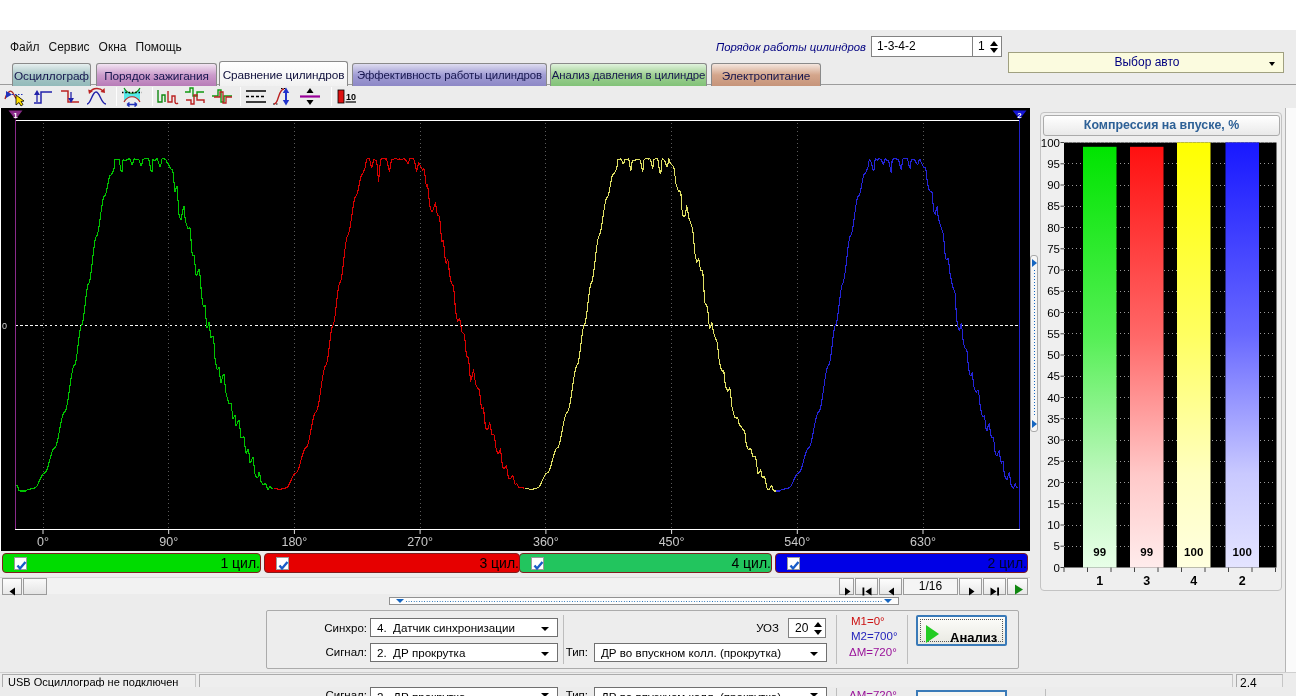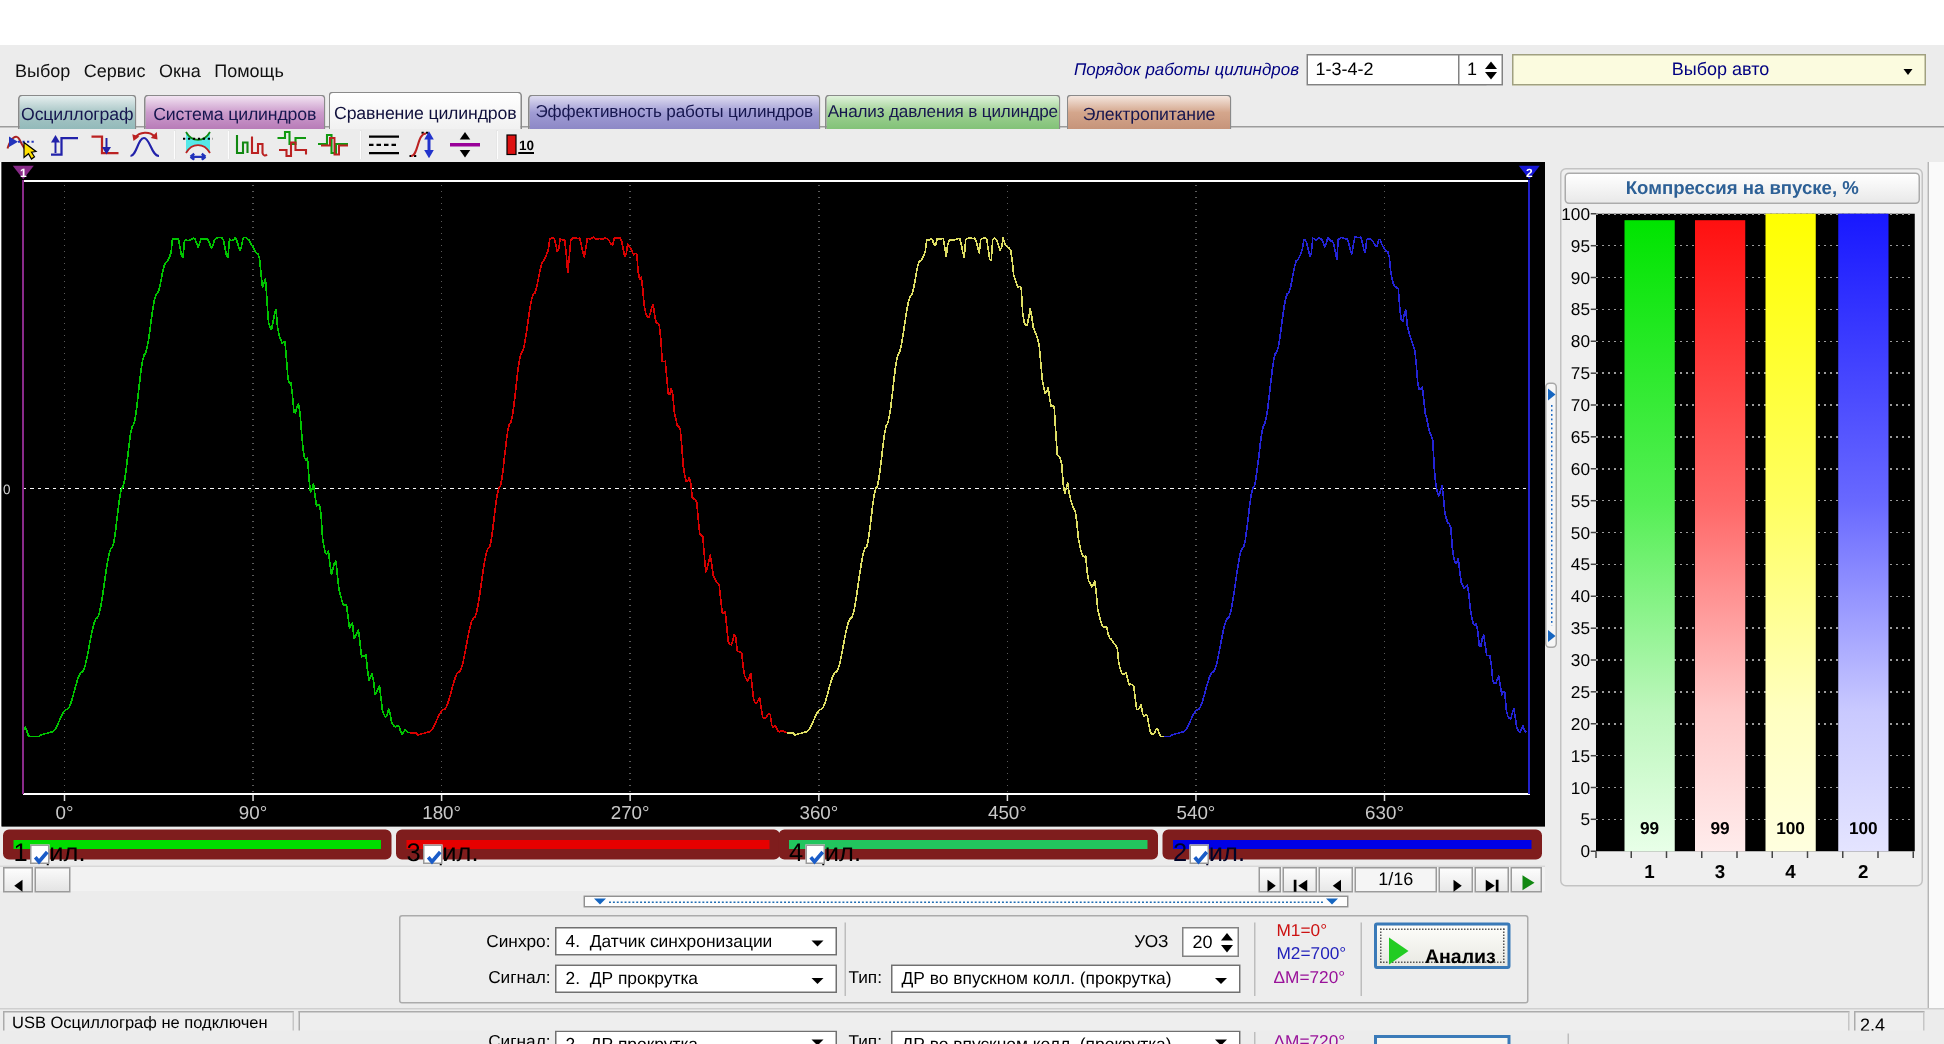--- a/index.html
+++ b/index.html
@@ -10,50 +10,50 @@
 .lbl-order { position:absolute; top:41px; left:680px; width:186px; font-size:11.3px; color:#000080; text-align:right; white-space:nowrap;font-style:italic; }
 .combo { position:absolute; background:#fff; border:1px solid #828282; font-size:12px; color:#000; }
 .combo .tx { position:absolute; left:5px; top:2px; white-space:nowrap; }
 .darr { position:absolute; width:0; height:0; border-left:4px solid transparent; border-right:4px solid transparent; border-top:4px solid #000; }
 .tabs { position:absolute; top:61px; left:0; width:1296px; height:24px; border-bottom:1px solid #9c9c9c; }
 .tab { position:absolute; top:2px; height:23px; white-space:nowrap; overflow:hidden; border:1px solid #8a8a8a; border-bottom:none; border-radius:3px 3px 0 0; font-size:11.8px; color:#16164e; text-align:center; padding-top:5px; letter-spacing:-0.1px; }
 .tab.active { top:0; height:25px; background:linear-gradient(#ffffff,#f1f1f1); color:#10103c; z-index:5; padding-top:6px; border-color:#8a8a8a; }
 .toolbar { position:absolute; top:86px; left:0; width:1296px; height:22px; background:#ececec; }
 .tbtn { position:absolute; top:0; width:26px; height:21px; }
 .tsep { position:absolute; top:1px; width:1px; height:19px; background:#b2b2b2; border-right:1px solid #fdfdfd; }
-.legend { position:absolute; height:20px; border:7px solid #7f1d1d; border-radius:4px; font-size:17px; color:#000; text-align:left; line-height:18px; }
+.legend { position:absolute; height:20px; border:1px solid #7f1d1d; border-radius:4px; font-size:14px; color:#000; text-align:right; line-height:18px; }
 .cbx { position:absolute; left:11px; top:3px; width:13px; height:13px; background:#fff; border:1px solid #9a9a9a; }
 .navbtn { position:absolute; height:17px; background:linear-gradient(#fdfdfd,#e8e8e8); border:1px solid #9b9b9b; }
 .scrow { position:absolute; top:548px; left:0; width:1030px; height:17px; background:#f2f2f2; border-top:1px solid #d8d8d8; }
 .ctl-label { position:absolute; font-size:11.5px; color:#000; white-space:nowrap; }
 .ddown { position:absolute; height:19px; background:#fff; border:1px solid #707070; font-size:11.6px; }
 .ddown .tx { position:absolute; left:6px; top:2px; white-space:nowrap; }
 .sb-panel { position:absolute; top:1px; height:15px; border:1px solid #c6c6c6; border-top-color:#ababab; border-left-color:#ababab; background:#eeeeee; font-size:11px; color:#000; }
 </style></head><body>
 <div class="app"></div>
 
-<div class="menu"><span>Выбор</span><span>Сервис</span><span>Окна</span><span>Помощь</span></div>
+<div class="menu"><span>Файл</span><span>Сервис</span><span>Окна</span><span>Помощь</span></div>
 <div class="lbl-order">Порядок работы цилиндров</div>
 <div class="combo" style="left:871px; top:36px; width:120px; height:21px;">
     <span class="tx">1-3-4-2</span>
     <span class="darr" style="right:7px; top:8px;"></span>
   </div>
 <div class="combo" style="left:972px; top:36px; width:30px; height:21px;">
     <span class="tx">1</span>
   <span class="abs" style="right:3px; top:4px; width:0; height:0; border-left:4px solid transparent; border-right:4px solid transparent; border-bottom:5px solid #000;"></span>
   <span class="abs" style="right:3px; top:11px; width:0; height:0; border-left:4px solid transparent; border-right:4px solid transparent; border-top:5px solid #000;"></span>
 </div>
-<div class="combo" style="left:1008px; top:36px; width:276px; height:21px; background:#fbfbdf; border-color:#a0a080;padding-left:42px;">
+<div class="combo" style="left:1008px; top:52px; width:276px; height:21px; background:#fbfbdf; border-color:#a0a080;padding-left:42px;">
     <span class="tx" style="left:0; width:276px; text-align:center; color:#000080;">Выбор авто</span>
     <span class="darr" style="right:8px; top:9px; border-left-width:3.5px; border-right-width:3.5px;"></span>
   </div>
 
 <div class="tabs">
  <div class="tab" style="left:12px; width:79px; background:linear-gradient(180deg,#e6efef 0%,#a8c6c6 50%,#93baba 100%);">Осциллограф</div>
- <div class="tab" style="left:96px; width:121px; background:linear-gradient(180deg,#f2e4f2 0%,#cc9ccc 50%,#b87cb8 100%);">Система цилиндров</div>
+ <div class="tab" style="left:96px; width:121px; background:linear-gradient(180deg,#f2e4f2 0%,#cc9ccc 50%,#b87cb8 100%);">Порядок зажигания</div>
  <div class="tab active" style="left:219px; width:129px;">Сравнение цилиндров</div>
  <div class="tab" style="left:352px; width:195px; font-size:11.4px; background:linear-gradient(180deg,#dedcf0 0%,#a09cd4 50%,#8d88c6 100%);">Эффективность работы цилиндров</div>
  <div class="tab" style="left:550px; width:157px; font-size:11.4px; background:linear-gradient(180deg,#e0f2dc 0%,#9ed092 50%,#82c278 100%);">Анализ давления в цилиндре</div>
  <div class="tab" style="left:711px; width:110px; background:linear-gradient(180deg,#f4e6de 0%,#d4a68c 50%,#c6947a 100%);">Электропитание</div>
 </div>
 
 <div class="toolbar">
     <div class="tbtn" style="left:4px;"><svg width="24" height="21" viewBox="0 0 24 21">
         <path d="M1 13 C3 6 7 3 9 7 C11 11 13 16 16 12" stroke="#aa2222" fill="none" stroke-width="1.3"></path>
         <path d="M2 5 L2 12 L8 8.5 Z" fill="#2233bb"></path>

